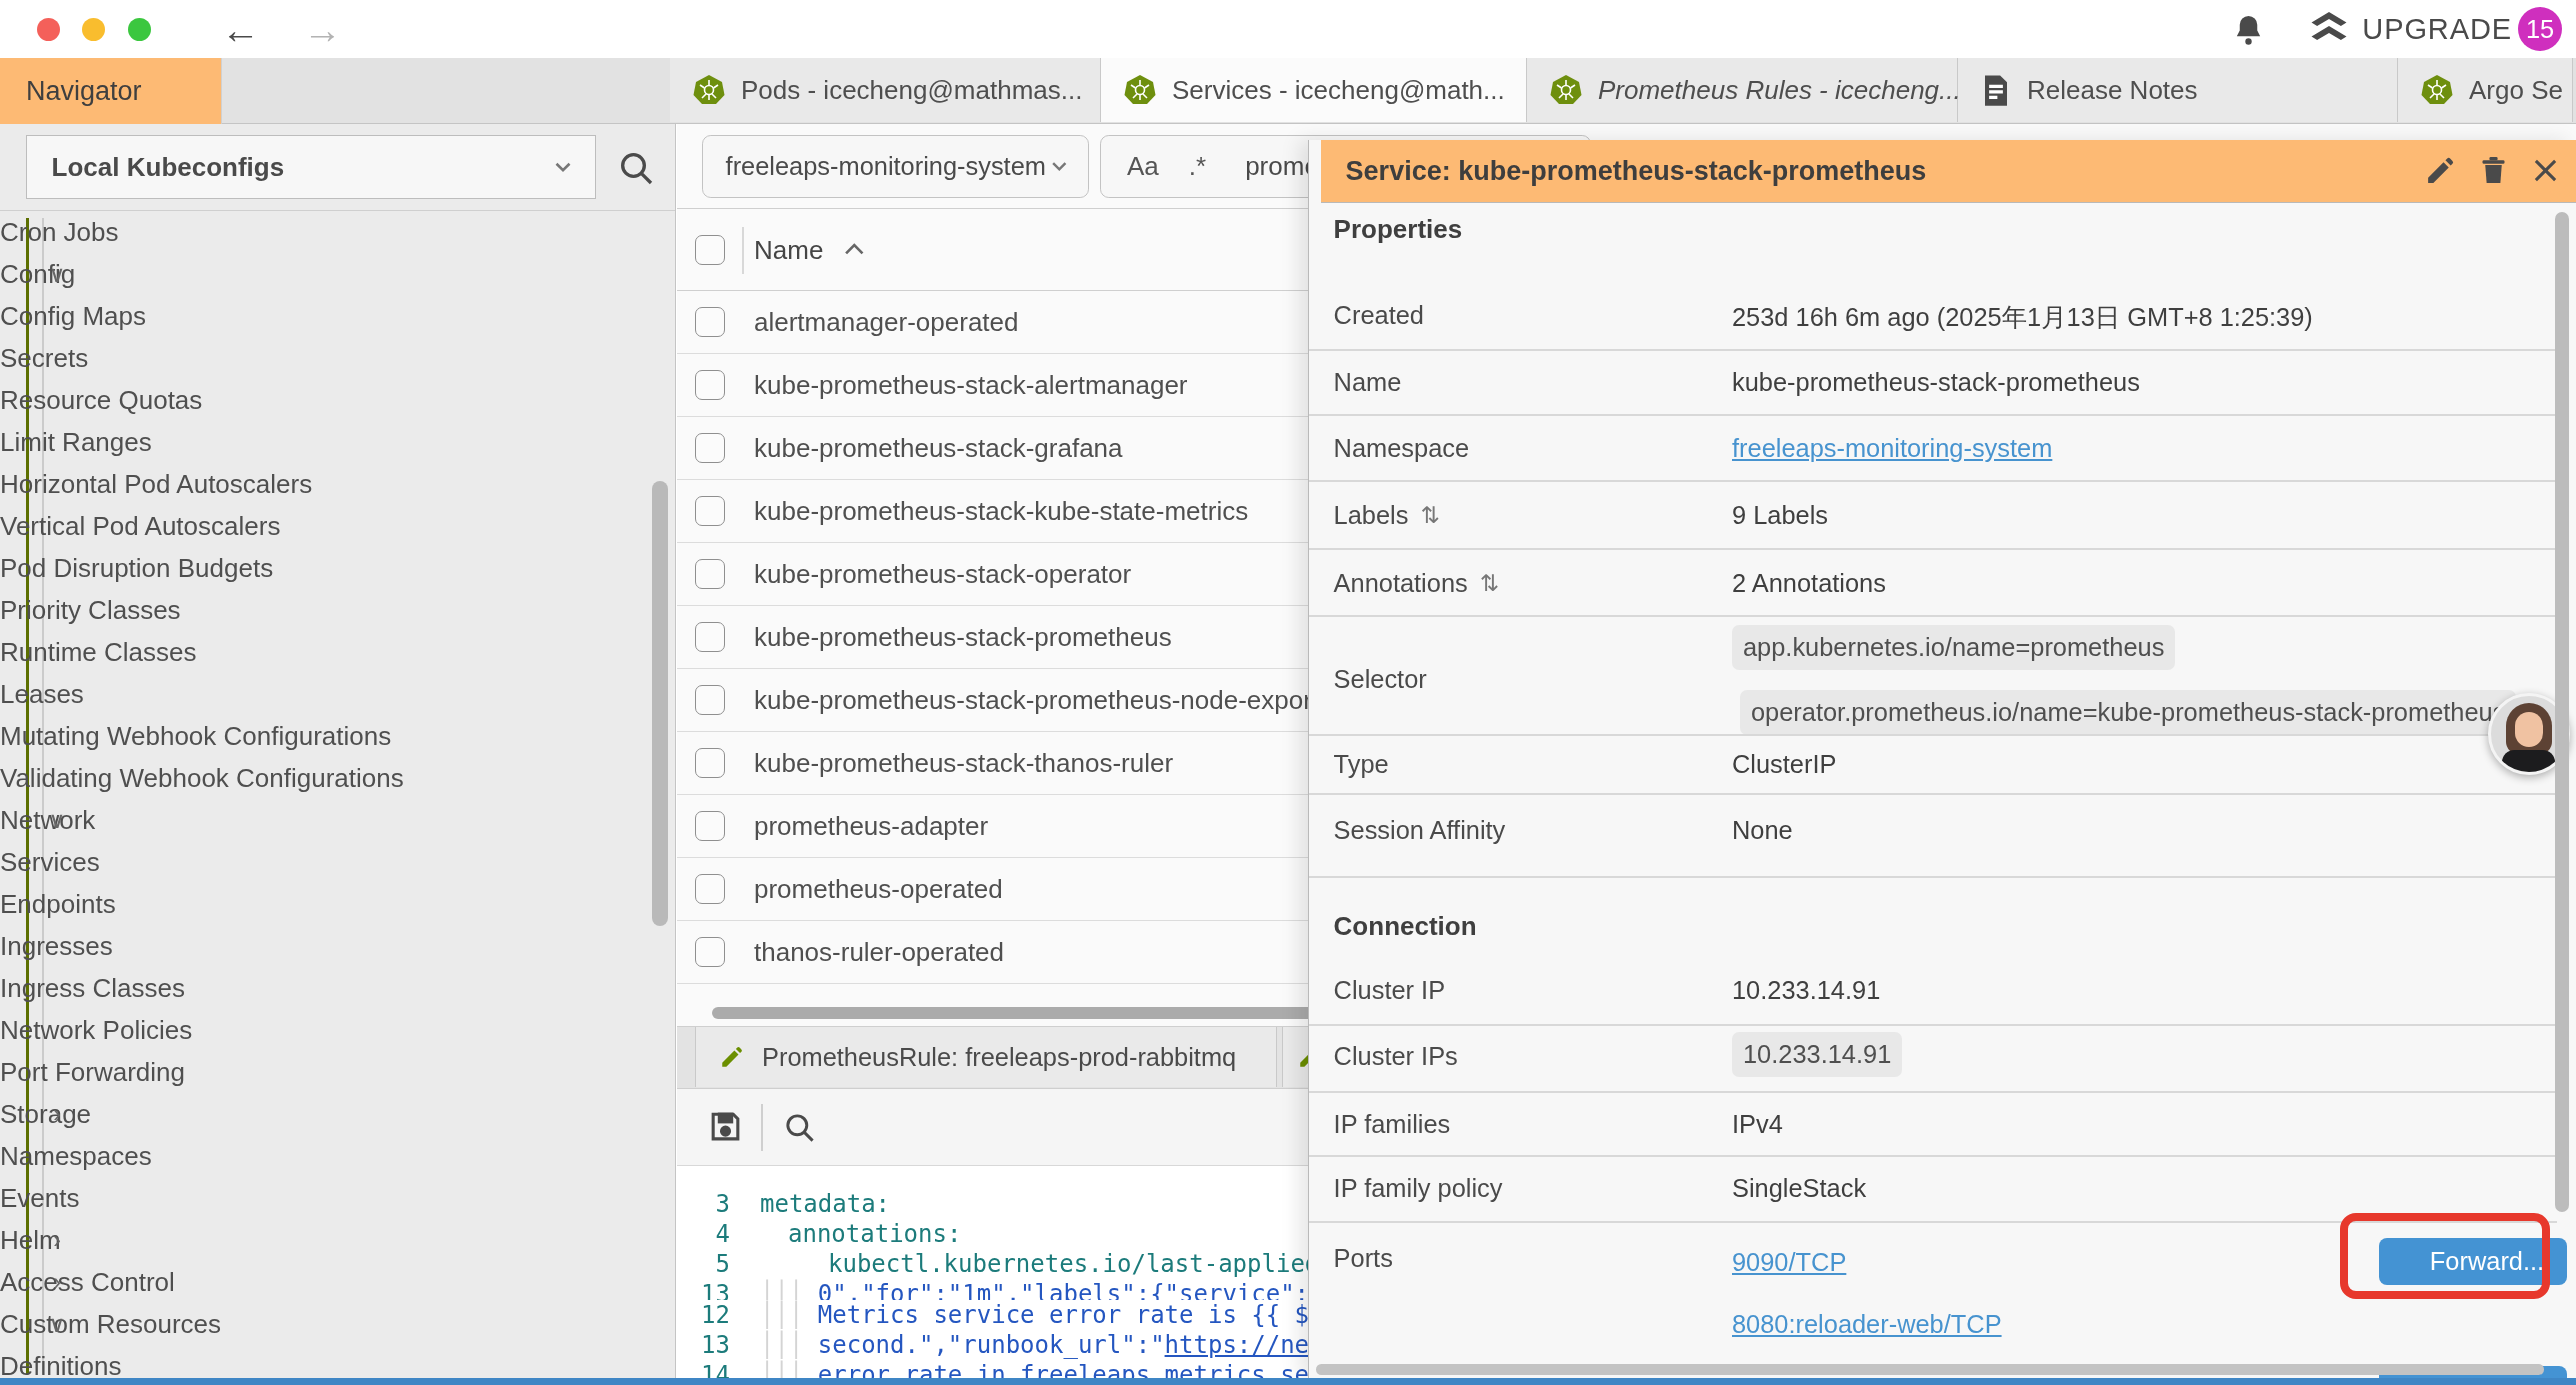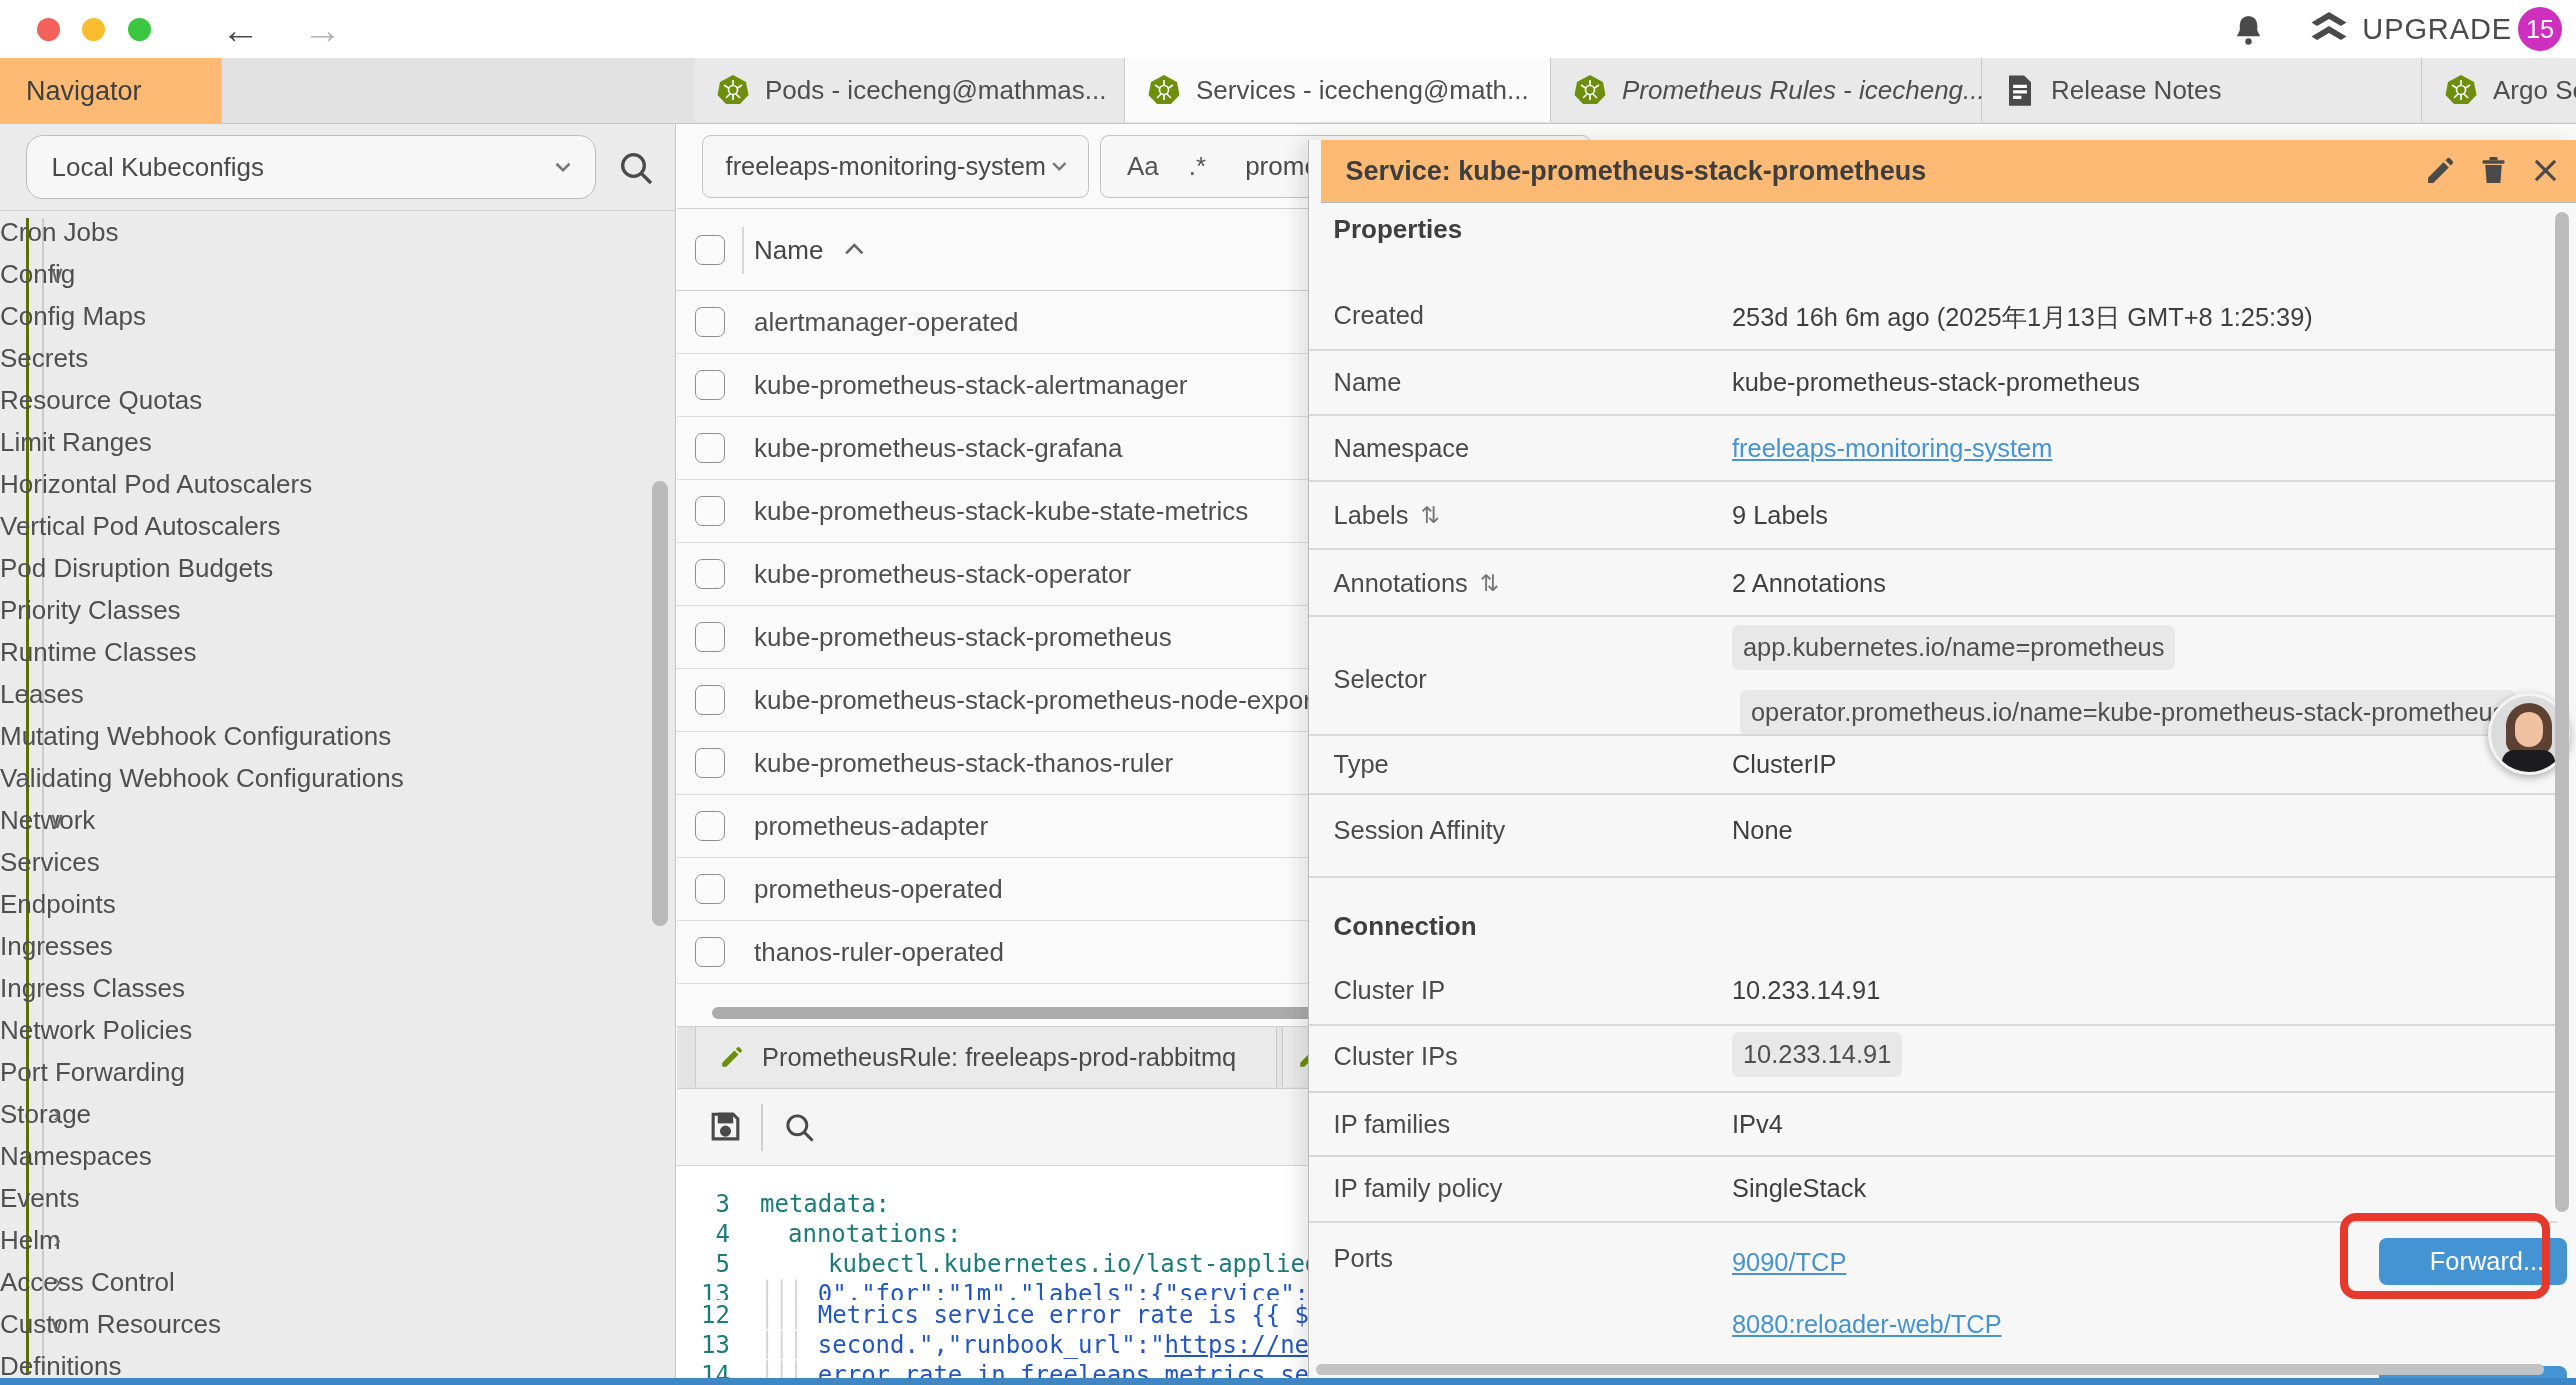--- a/index.html
+++ b/index.html
@@ -16,34 +16,34 @@
   .upg{position:absolute;top:12.3px;display:flex;align-items:center;gap:12.3px;}
   .upg-label{font-size:29px;letter-spacing:0.9px;color:#4a4a4a;}
   .badge{position:absolute;top:7px;width:44px;height:44px;border-radius:50%;background:#cf2fbe;
          color:#fff;font-size:25.4px;display:flex;align-items:center;justify-content:center;}
 
   
   .tabbar{position:absolute;left:0;top:58px;width:100%;height:66px;background:#e2e2e2;border-bottom:1.8px solid #c4c4c4;box-sizing:border-box;}
   .nav-tab{position:absolute;left:0;top:0;width:222px;height:66px;background:#fdba74;border-right:1.8px solid #d0d0d0;
            display:flex;align-items:center;box-sizing:border-box;}
   .nav-tab span{margin-left:26px;font-size:27px;color:#3f3f3f;}
-  .tabs{position:absolute;left:694px;top:0;right:0;height:64px;display:flex;overflow:hidden;text-align:center;}
+  .tabs{position:absolute;left:670px;top:0;right:0;height:64px;display:flex;overflow:hidden;text-align:center;}
   .tab{height:64px;display:flex;align-items:center;padding:0 23px;background:#e9e9e9;border-right:1.8px solid #c9c9c9;
        box-sizing:border-box;font-size:26px;color:#4e4e4e;white-space:nowrap;flex:none;}
   .tab .k8s{margin-right:16px;flex:none;}
   .tab[data-state="active"]{background:#fbfbfb;}
   .tab.italic .tab-label{font-style:italic;}
   .tab-close{margin-left:26px;font-size:32px;color:#666;}
 
   
   .sidebar{position:absolute;left:0;top:124px;width:676px;height:1255px;background:#ebebeb;
            border-right:1.8px solid #c4c4c4;box-sizing:border-box;}
   .sb-toolbar{position:absolute;left:0;top:0;width:100%;height:87px;border-bottom:1.8px solid #cfcfcf;box-sizing:border-box;}
-  .kc-select{position:absolute;left:26px;top:11.4px;width:570px;height:64px;border:1.8px solid #bdbdbd;border-radius:17px;
-             background:#f7f7f7;display:flex;align-items:center;box-sizing:border-box;}
+  .kc-select{position:absolute;left:26px;top:11.4px;width:570px;height:64px;border:1.8px solid #bdbdbd;border-radius:0;
+             background:#f7f7f7;display:flex;align-items:center;box-sizing:border-box;font-weight:bold;}
   .kc-select span{margin-left:24.6px;font-size:26px;color:#4a4a4a;}
   .kc-select .chev-svg{position:absolute;right:19px;}
   .sb-search{position:absolute;left:616px;top:24px;}
   .tree{position:absolute;left:0;top:87px;right:0;bottom:0;overflow:hidden;}
   .accent-line{position:absolute;left:26px;top:7px;bottom:5.3px;width:2.6px;background:#5c6f00;}
   .guide-line{position:absolute;left:42px;top:7px;bottom:5.3px;width:1.8px;background:#cbcbcb;}
   .trow{height:42px;display:flex;align-items:center;position:relative;font-size:26px;color:#4f4f4f;}
   .trow .chev{position:absolute;left:44px;font-size:23px;color:#666;width:26px;text-align:center;}
   .sb-thumb{position:absolute;left:652px;top:357px;width:16px;height:445px;background:#b9b9b9;border-radius:8px;}
 

